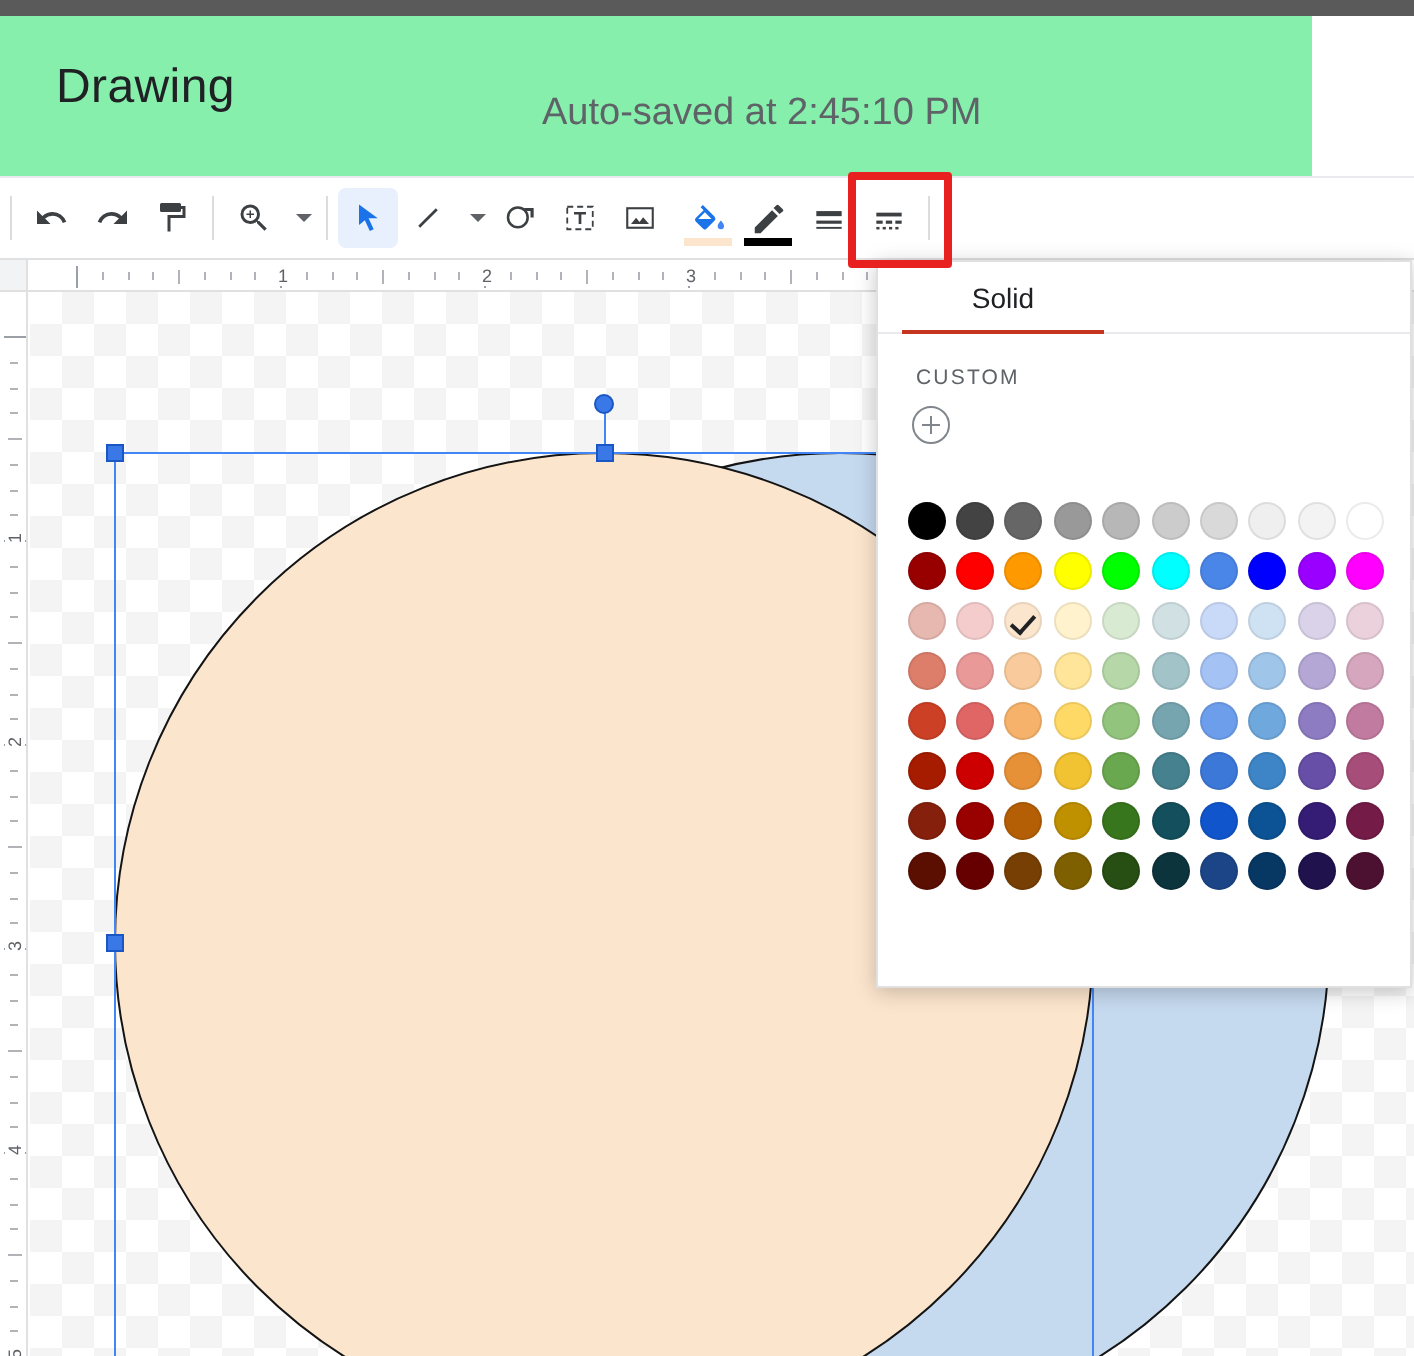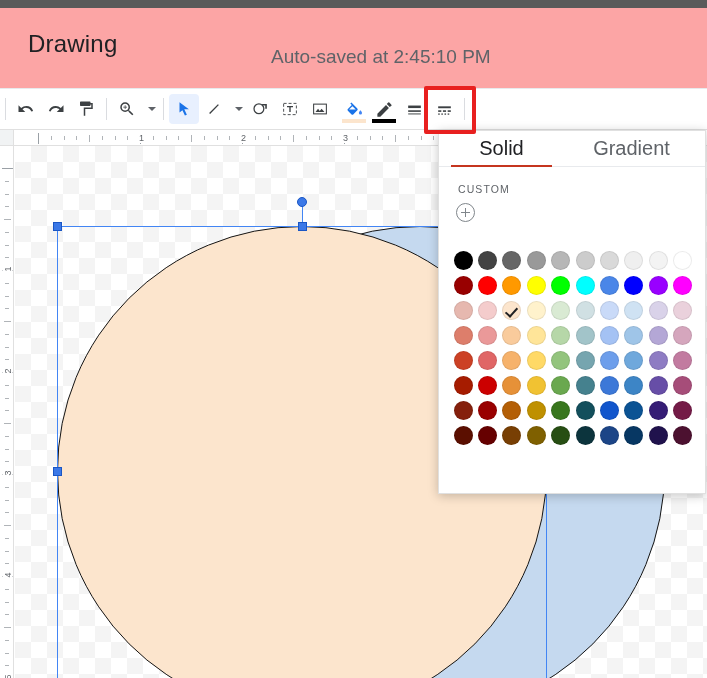--- a/index.html
+++ b/index.html
@@ -12,22 +12,22 @@
   #app { position: relative; width: 707px; height: 678px; background:#fff; }
 
   
   .chrome-bar {
     position: absolute; left:0; top:0; width:707px; height:8px;
     background:#5a5a5a;
   }
 
   
   .header {
-    position: absolute; left:0; top:8px; width:707px; height:80px;
-    background:#fca5a5;
+    position: absolute; left:0; top:8px; width:656px; height:80px;
+    background:#86efac;
   }
   .doc-title {
     position:absolute; left:28px; top:22px;
     font-size:24px; color:#202124; font-weight:400; letter-spacing:0.2px;
   }
   .autosave {
     position:absolute; left:271px; top:38px;
     font-size:19px; color:#5f6368;
   }
 
@@ -109,21 +109,21 @@
   
   .picker {
     position:absolute; left:438px; top:130px; width:268px; height:364px;
     background:#ffffff; border:1px solid #e0e0e0;
     box-shadow: 0 2px 10px rgba(0,0,0,0.22);
     z-index:30;
   }
   .picker-tabs { display:flex; height:36px; border-bottom:1px solid #e8eaed; }
   .ptab {
     flex:0 0 auto; display:flex; align-items:center; justify-content:center;
-    font-size:20px; color:#5f6368; cursor:pointer; position:relative;
+    font-size:14px; color:#5f6368; cursor:pointer; position:relative;
   }
   .ptab.t1 { width:125px; }
   .ptab.t2 { width:135px; }
   .ptab.active { color:#202124; }
   .ptab.active::after {
     content:""; position:absolute; left:12px; right:12px; bottom:-1px;
     height:2px; background:#c5351f;
   }
   .custom-label {
     position:absolute; left:19px; top:52px;
@@ -416,23 +416,20 @@
     <div class="handle" style="left:42px;  top:325px;"></div>
     <div class="handle" style="left:532px; top:325px;"></div>
 
   </div>
 
   <div class="picker">
     <div class="picker-tabs">
       <div class="ptab t1 active">
         <span>Solid</span>
       </div>
-      <div class="ptab t2">
-        <span>Gradient</span>
-      </div>
     </div>
 
     <div class="custom-label">CUSTOM</div>
     <div class="plus-btn"></div>
 
     <div class="swatch-grid" id="swatch-grid">
         <div class="swatch-cell">
           <div class="swatch" style="background: rgb(0, 0, 0);"></div>
         </div>
         <div class="swatch-cell">

